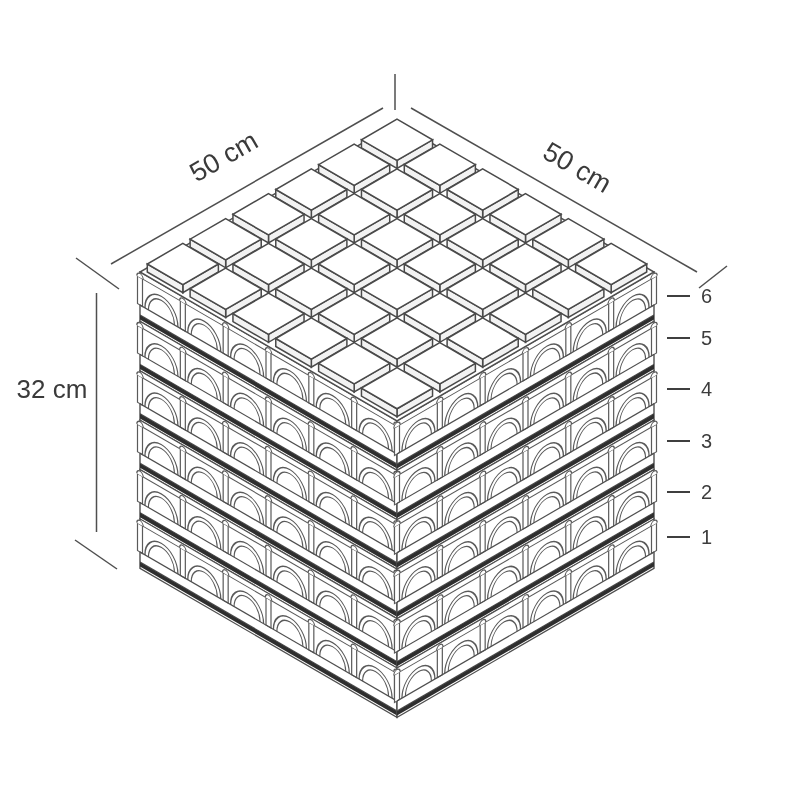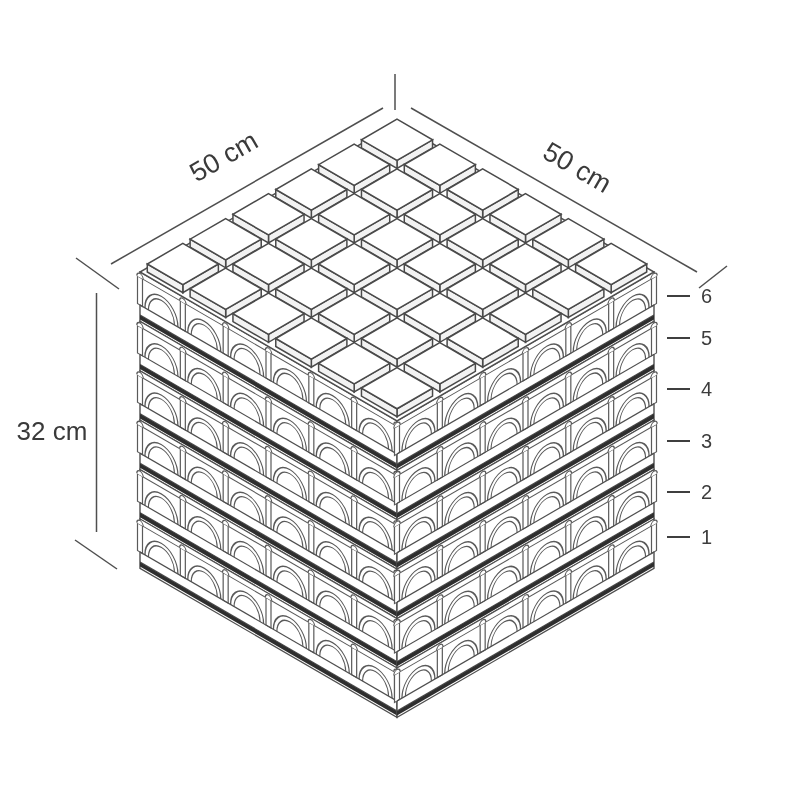--- a/index.html
+++ b/index.html
@@ -2,21 +2,21 @@
 <html><head>
 <meta charset="utf-8">
 <style>
   html,body{margin:0;padding:0;background:#fff;}
   #stage{position:relative;width:800px;height:800px;background:#ffffff;overflow:hidden;
          font-family:"Liberation Sans", sans-serif;}
   #stack-svg{position:absolute;left:0;top:0;}
   .dim-label{position:absolute;font-size:27px;color:#3a3a3a;white-space:nowrap;line-height:1;}
   #dim-depth{left:224px;top:157px;transform:translate(-50%,-50%) rotate(-30deg);}
   #dim-width{left:577px;top:168px;transform:translate(-50%,-50%) rotate(30deg);}
-  #dim-height{left:52px;top:431px;transform:translate(-50%,-50%);font-size:26px;}
+  #dim-height{left:52px;top:389px;transform:translate(-50%,-50%);font-size:26px;}
   .layer-num{position:absolute;left:701px;font-size:20px;color:#3d3d3d;line-height:1;
              transform:translateY(-50%);white-space:nowrap;}
   #ln0{top:296px;} #ln1{top:338px;} #ln2{top:389px;}
   #ln3{top:441px;} #ln4{top:492px;} #ln5{top:537px;}
 </style>
 </head>
 <body>
 
 <div id="stage">
   <svg id="stack-svg" width="800" height="800" viewBox="0 0 800 800">

